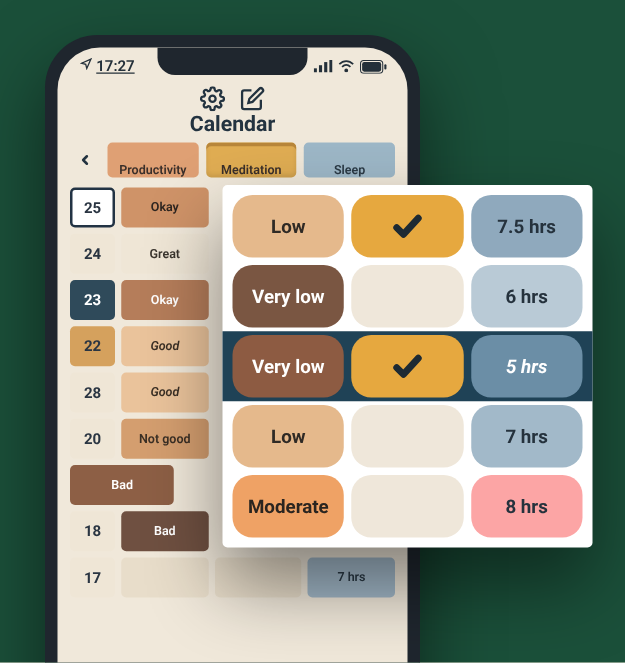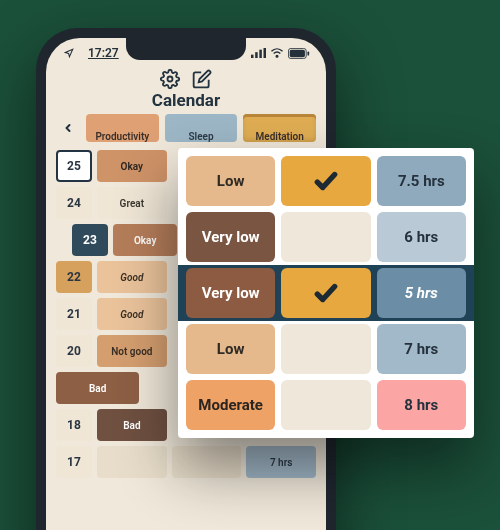--- a/index.html
+++ b/index.html
@@ -38,21 +38,21 @@
   }
 
   
   .status {
     height: 30px;
     display: flex; align-items: center; justify-content: space-between;
     padding: 0 16px 0 18px;
     font-size: 12px; font-weight: 600;
     color: #24303a;
   }
-  .status-left { display:flex; align-items:center; gap:14px;text-decoration:underline; }
+  .status-left { display:flex; align-items:flex-start; gap:3px;text-decoration:underline; }
   .status-right { display:flex; align-items:center; gap:4px; }
   .status svg { display:block; }
 
   
   .header {
     height: 42px;
     display: flex; align-items: center; justify-content: space-between;
     padding: 0 14px;
     flex-direction: column;
   }
@@ -96,37 +96,37 @@
 
   
   .c-okay { background:#cf9368; color:#2d2520; }
   .c-great{ background:#efe6d6; color:#3a352e; }
   .c-okay2{ background:#b57d5a; color:#fff; }
   .c-good { background:#eac39b; color:#3a2f25;font-style:italic; }
   .c-notgood{ background:#d49e6f; color:#3a2f25; }
   .c-bad  { background:#8d5f45; color:#fff; }
   .c-bad2 { background:#6f5041; color:#fff; }
   .c-sleep{ background:#a2b8c8; color:#2b3a46; }
-  .c-date23{ background:#2f4a5a; color:#fff;margin-left:16px; }
+  .c-date23{ background:#2f4a5a; color:#fff; }
   .c-date22{ background:#d5a15d; color:#2a3542;text-align:right; }
 
   
   .overlay {
     position:absolute;
     left:178px; top:148px;
     width:296px;
     background:#fff;
     border-radius:4px;
     padding:8px;
     box-shadow: 0 30px 60px rgba(0,0,0,.45);
   }
   .overlay-rows { display:flex; flex-direction:column; gap:6px; }
   .orow { display:flex; gap:6px; height:50px; position:relative; }
   .ocell {
-    flex:1; border-radius:6px;
+    flex:1; border-radius:16px;
     display:flex; align-items:center; justify-content:center;
     font-size:15px; font-weight:700;
   }
   .orow.sel::before{
     content:"";
     position:absolute;
     left:-8px; right:-8px; top:-3px; bottom:-3px;
     background:#1f4256;
     z-index:-1;
   }
@@ -208,26 +208,26 @@
 
     <div class="tabs">
       <span class="tab-back">
         <svg width="12" height="14" viewBox="0 0 24 24" fill="none" stroke="currentColor" stroke-width="4" stroke-linecap="round" stroke-linejoin="round">
             <polyline points="15 18 9 12 15 6"></polyline>
           </svg>
       </span>
       <div class="tab">
           <span>Productivity</span>
         </div>
+      <div class="tab meditation">
+          <span>Meditation</span>
+        </div>
       <div class="tab sleep">
           <span>Sleep</span>
         </div>
-      <div class="tab meditation">
-          <span>Meditation</span>
-        </div>
     </div>
 
     <div class="cal">
       <div class="row">
         <div class="date sel">25</div>
         <div class="cell c-okay">Okay</div>
         <div class="cell hidden"></div>
         <div class="cell hidden"></div>
       </div>
       <div class="row">
@@ -242,21 +242,21 @@
         <div class="cell hidden"></div>
         <div class="cell hidden"></div>
       </div>
       <div class="row">
         <div class="date c-date22">22</div>
         <div class="cell c-good">Good</div>
         <div class="cell hidden"></div>
         <div class="cell hidden"></div>
       </div>
       <div class="row">
-        <div class="date">21</div>
+        <div class="date">28</div>
         <div class="cell c-good">Good</div>
         <div class="cell hidden"></div>
         <div class="cell hidden"></div>
       </div>
       <div class="row">
         <div class="date">20</div>
         <div class="cell c-notgood">Not good</div>
         <div class="cell hidden"></div>
         <div class="cell hidden"></div>
       </div>

